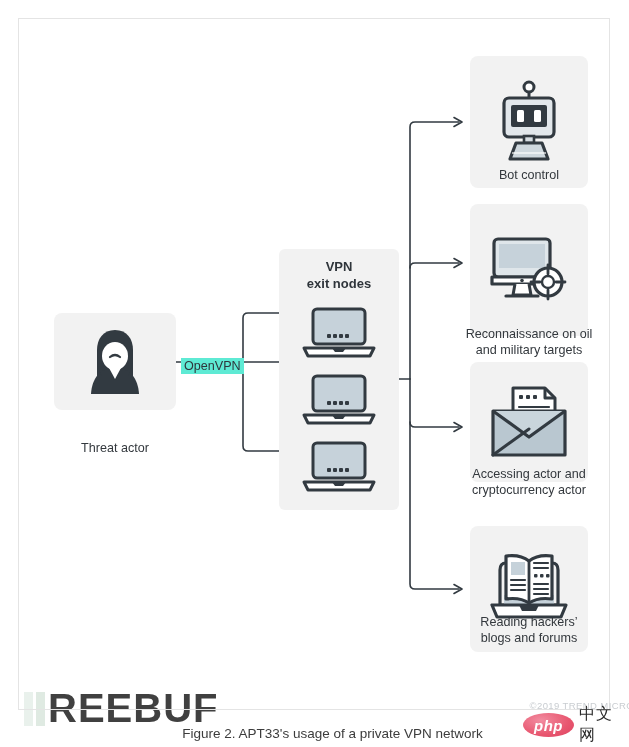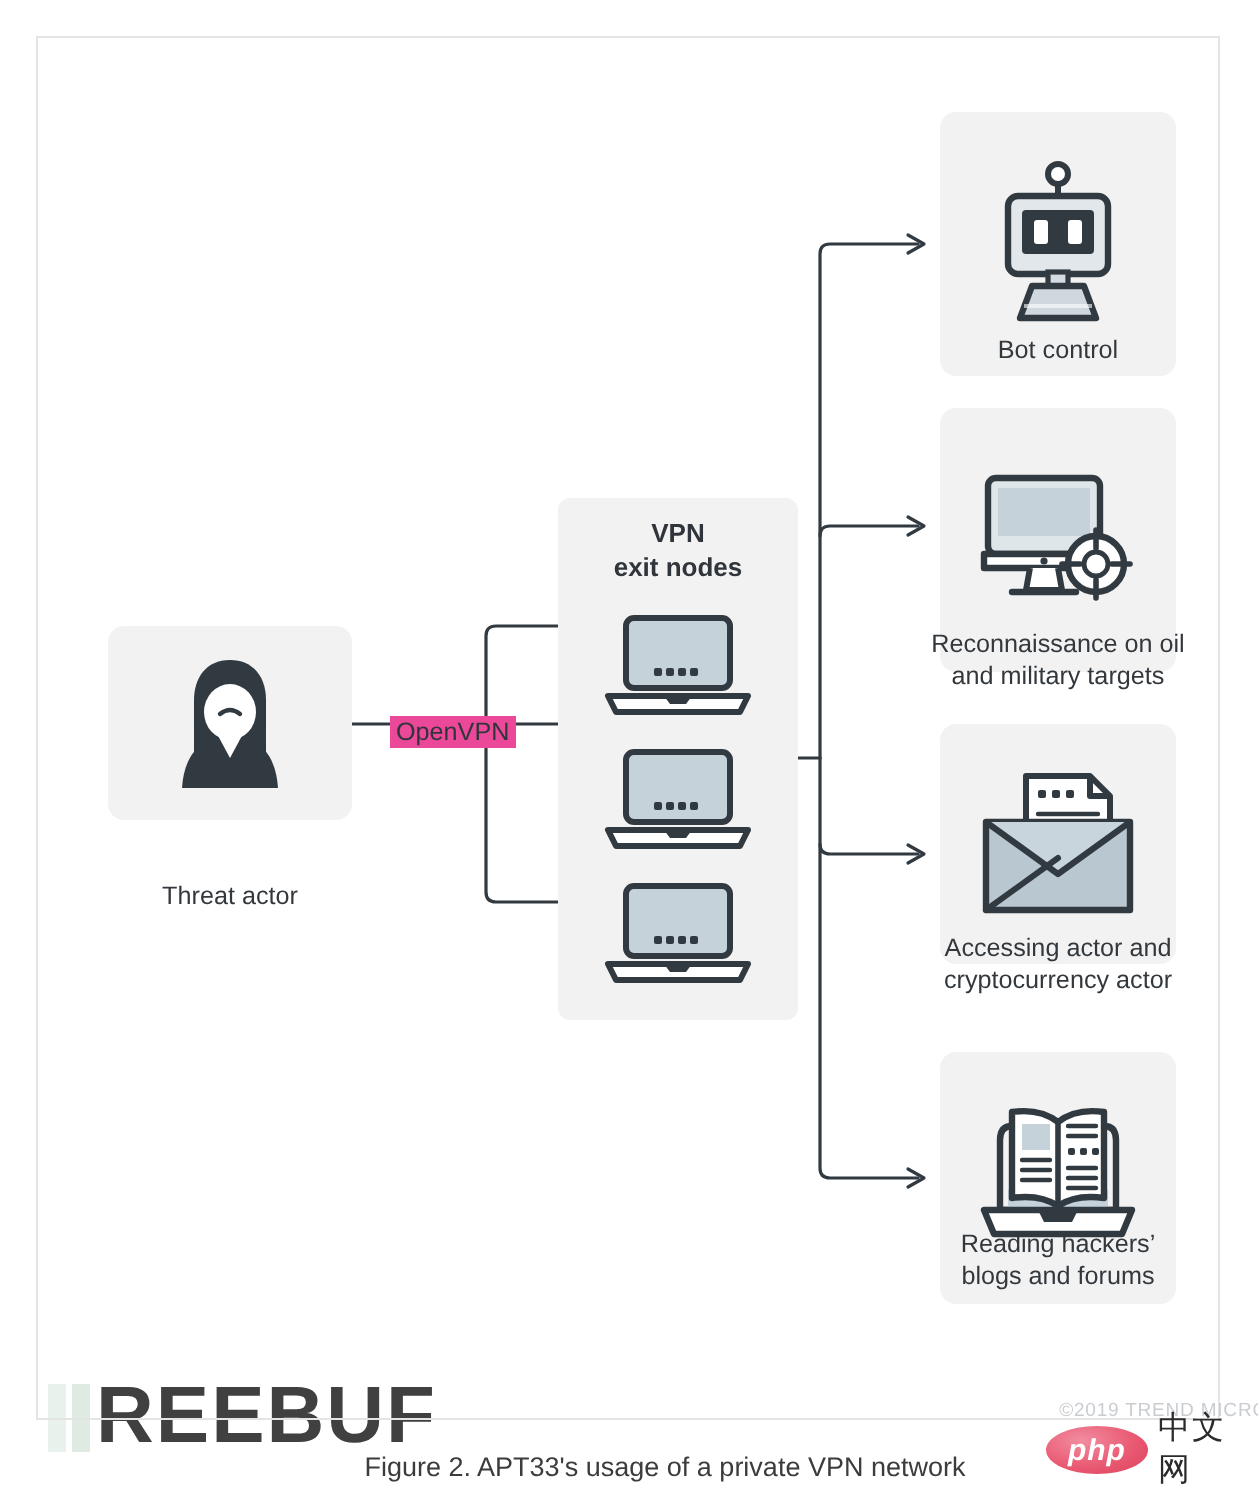--- a/index.html
+++ b/index.html
@@ -150,31 +150,31 @@
 
   
   .rtile { left: 452px; width: 118px; }
   #tile-bot      { top: 38px;  height: 132px; }
   #tile-recon    { top: 186px; height: 132px; }
   #tile-email    { top: 344px; height: 120px; }
   #tile-reading  { top: 508px; height: 126px; }
 
   .rlabel { left: 420px; width: 182px; }
   #label-bot     { top: 149px; }
-  #label-recon   { top: 296px; }
+  #label-recon   { top: 308px; }
   #label-email   { top: 448px; }
   #label-reading { top: 596px; }
 
   
   #label-openvpn {
     position: absolute;
-    left: 177px; top: 340px;
+    left: 163px; top: 340px;
     font-size: 12.6px;
     color: #2f353b;
-    background: #ec4899;
+    background: #5eead4;
     padding: 1px 3px;
   }
 
   svg { display: block; overflow: visible; }
 </style>
 </head>
 <body>
 
 <div id="page">
 

